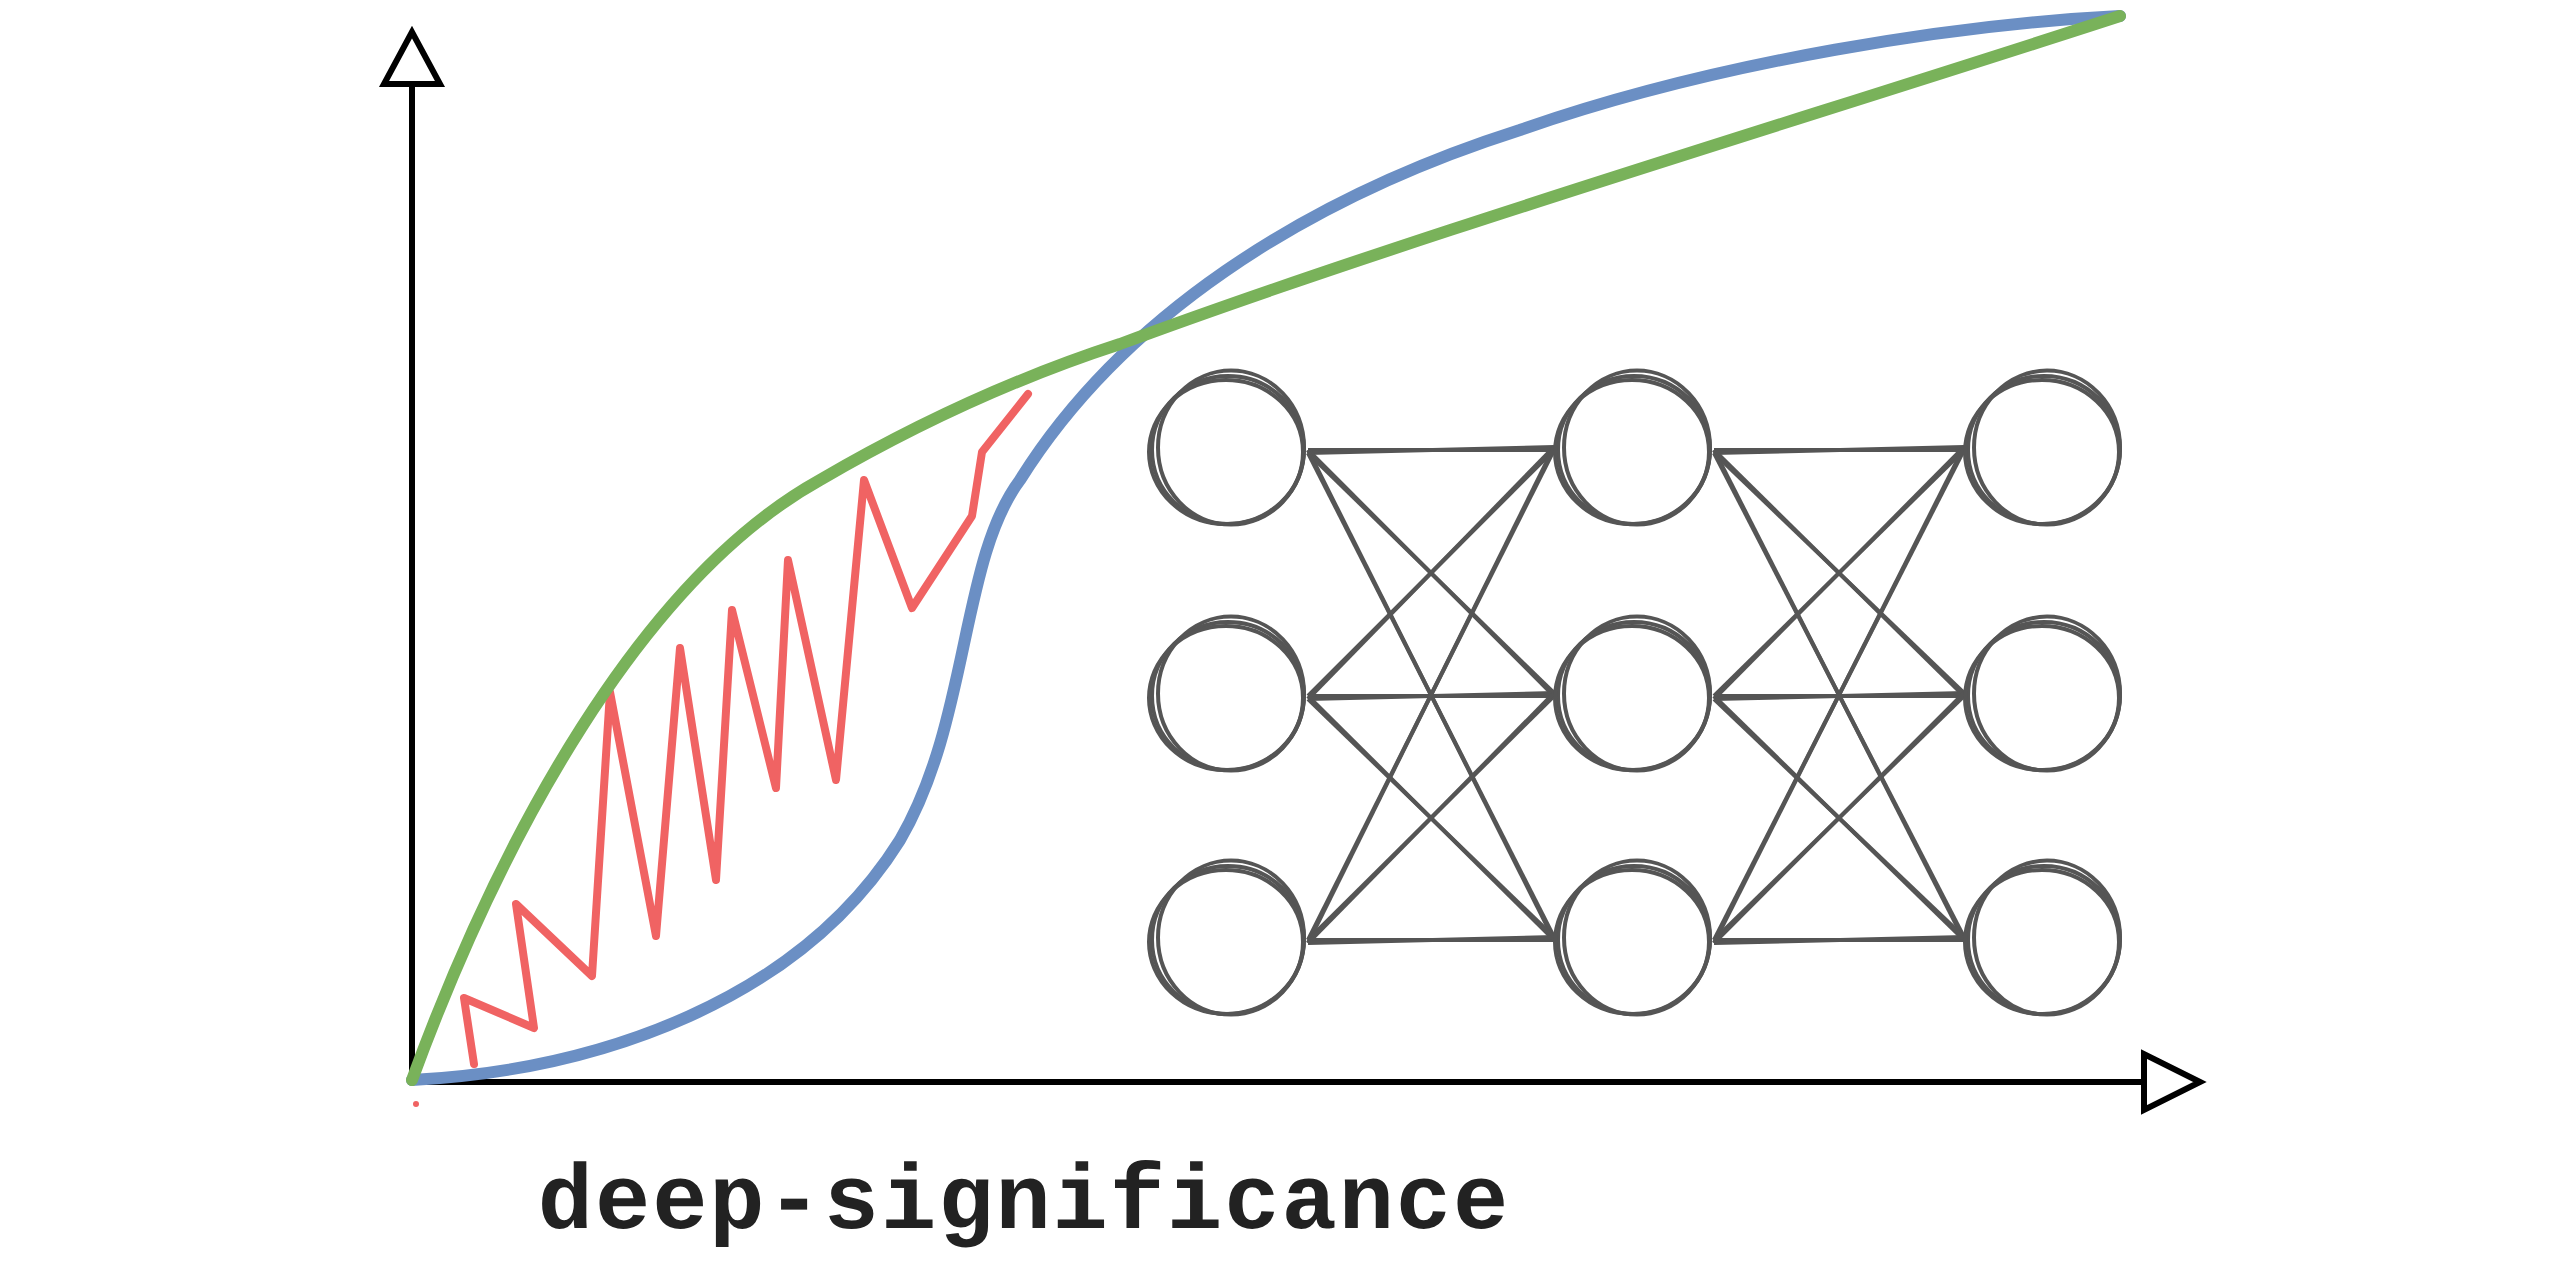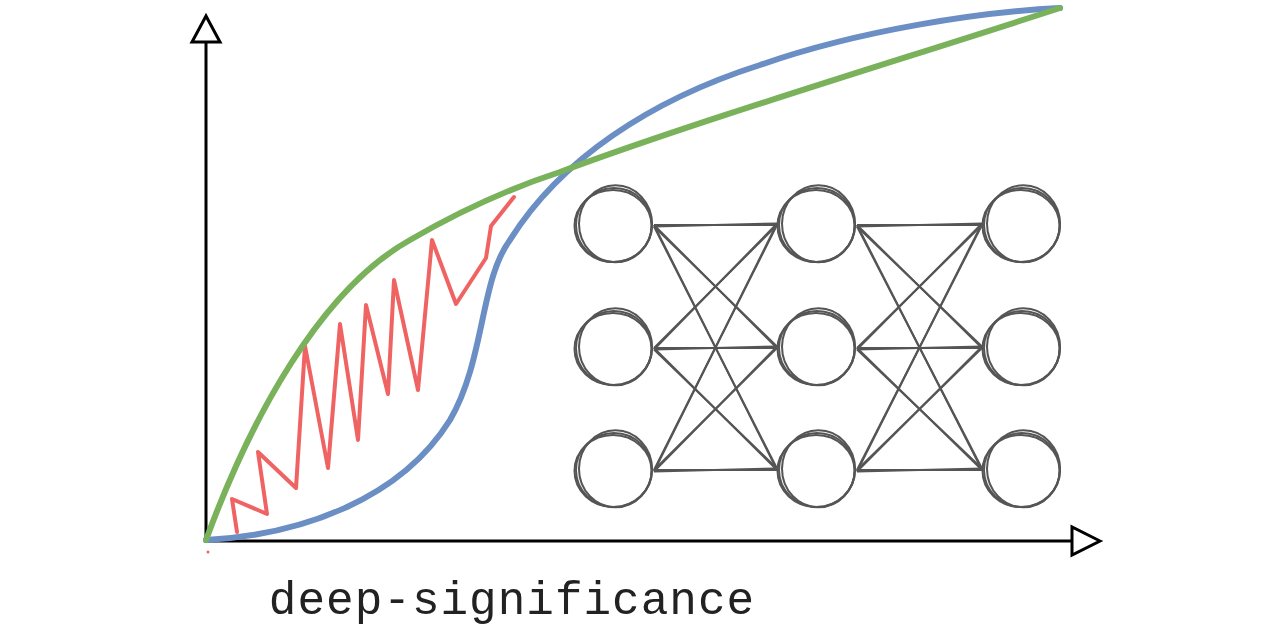--- a/index.html
+++ b/index.html
@@ -1,21 +1,21 @@
 <!DOCTYPE html>
 <html><head>
   <meta charset="utf-8">
   <style>
     html, body { margin: 0; padding: 0; background: #ffffff; }
     body { width: 1280px; height: 640px; position: relative; overflow: hidden; }
     #scene { position: absolute; left: 0; top: 0; width: 1280px; height: 640px; }
     .title {
       position: absolute; left: 0; top: 576px; width: 1024px; text-align: center;
       font-family: "Liberation Mono", "DejaVu Sans Mono", monospace;
-      font-size: 46px; color: #222; letter-spacing: 1px;
+      font-size: 46px; color: #222; letter-spacing: 1px; font-weight: bold;
     }
   </style>
 </head>
 <body>
 
 <svg id="scene" viewBox="0 0 1280 640" xmlns="http://www.w3.org/2000/svg">
 
   <g>
     <line x1="206" y1="540" x2="206" y2="42" stroke="#000" stroke-width="3"></line>
     <polygon points="206,16 192,42 220,42" fill="#fff" stroke="#000" stroke-width="3"></polygon>

